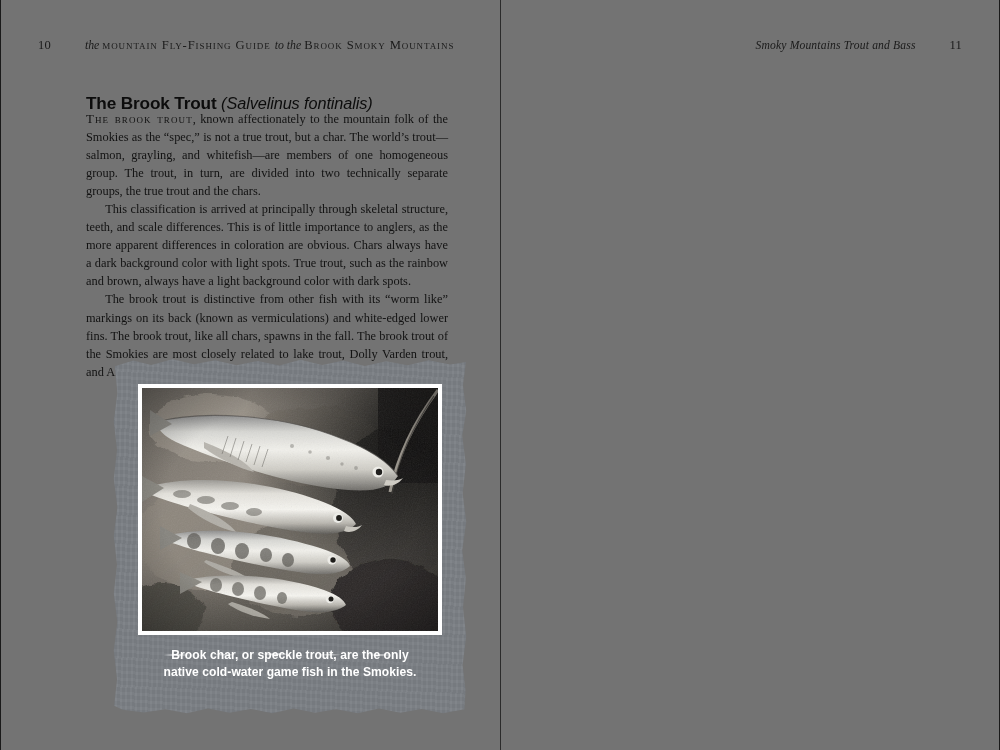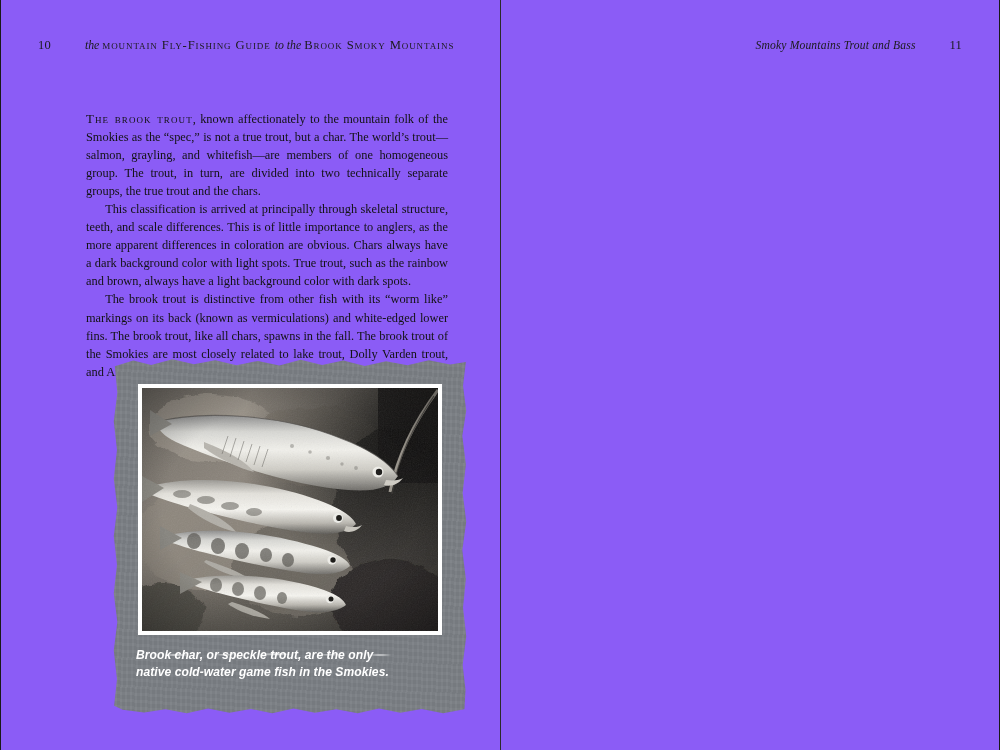--- a/index.html
+++ b/index.html
@@ -13,21 +13,21 @@
     overflow: hidden;
     font-family: "Liberation Serif", "DejaVu Serif", serif;
     color: #111111;
     -webkit-font-smoothing: antialiased;
   }
 
   #spread {
     position: relative;
     width: 1000px;
     height: 750px;
-    background: #8b5cf6;
+    background: #737373;
   }
 
   
   .edge {
     position: absolute;
     top: 0;
     width: 1px;
     height: 750px;
     background: #1a1a1a;
   }
@@ -204,23 +204,23 @@
     overflow: hidden;
     background: #2a2a2a;
   }
 
   
   .caption {
     position: absolute;
     left: 24px;
     right: 24px;
     top: 290px;
+    text-align: center;
     color: #ffffff;
     font-family: "Liberation Sans", "DejaVu Sans", sans-serif;
-    font-style: italic;
     font-weight: bold;
     font-size: 12.1px;
     line-height: 17.2px;
     letter-spacing: 0.05px;
   }
   .caption span { display: block; }
 </style>
 </head>
 <body>
 
@@ -230,20 +230,21 @@
   <div class="edge spine"></div>
   <div class="edge right"></div>
 
   <div class="page verso">
 
     <div class="runhead verso-head">
       <span class="folio">10</span>
       <span class="runtitle"><span class="it">the </span><span class="sc">mountain </span><span class="sc">Fly-Fishing Guide </span><span class="it">to the </span><span class="sc">Brook Smoky Mountains</span></span>
     </div>
 
+    <h1 class="sect-title"><span>The Brook Trout </span><span class="sci">(Salvelinus fontinalis)</span></h1>
 
     <div class="col verso-col">
       <p class="noindent"><span class="leadcaps">The brook trout</span><span>, known affectionately to the mountain folk of the Smokies as the “spec,” is not a true trout, but a char. The world’s trout—salmon, grayling, and whitefish—are members of one homogeneous group. The trout, in turn, are divided into two technically separate groups, the true trout and the chars.</span></p>
       <p>This classification is arrived at principally through skeletal structure, teeth, and scale differences. This is of little importance to anglers, as the more apparent differences in coloration are obvious. Chars always have a dark background color with light spots. True trout, such as the rainbow and brown, always have a light background color with dark spots.</p>
       <p>The brook trout is distinctive from other fish with its “worm like” markings on its back (known as vermiculations) and white-edged lower fins. The brook trout, like all chars, spawns in the fall. The brook trout of the Smokies are most closely related to lake trout, Dolly Varden trout, and Arctic char. They</p>
     </div>
 
     <figure class="figure">
       <div class="frame">
         <div class="frame-grain"></div>

